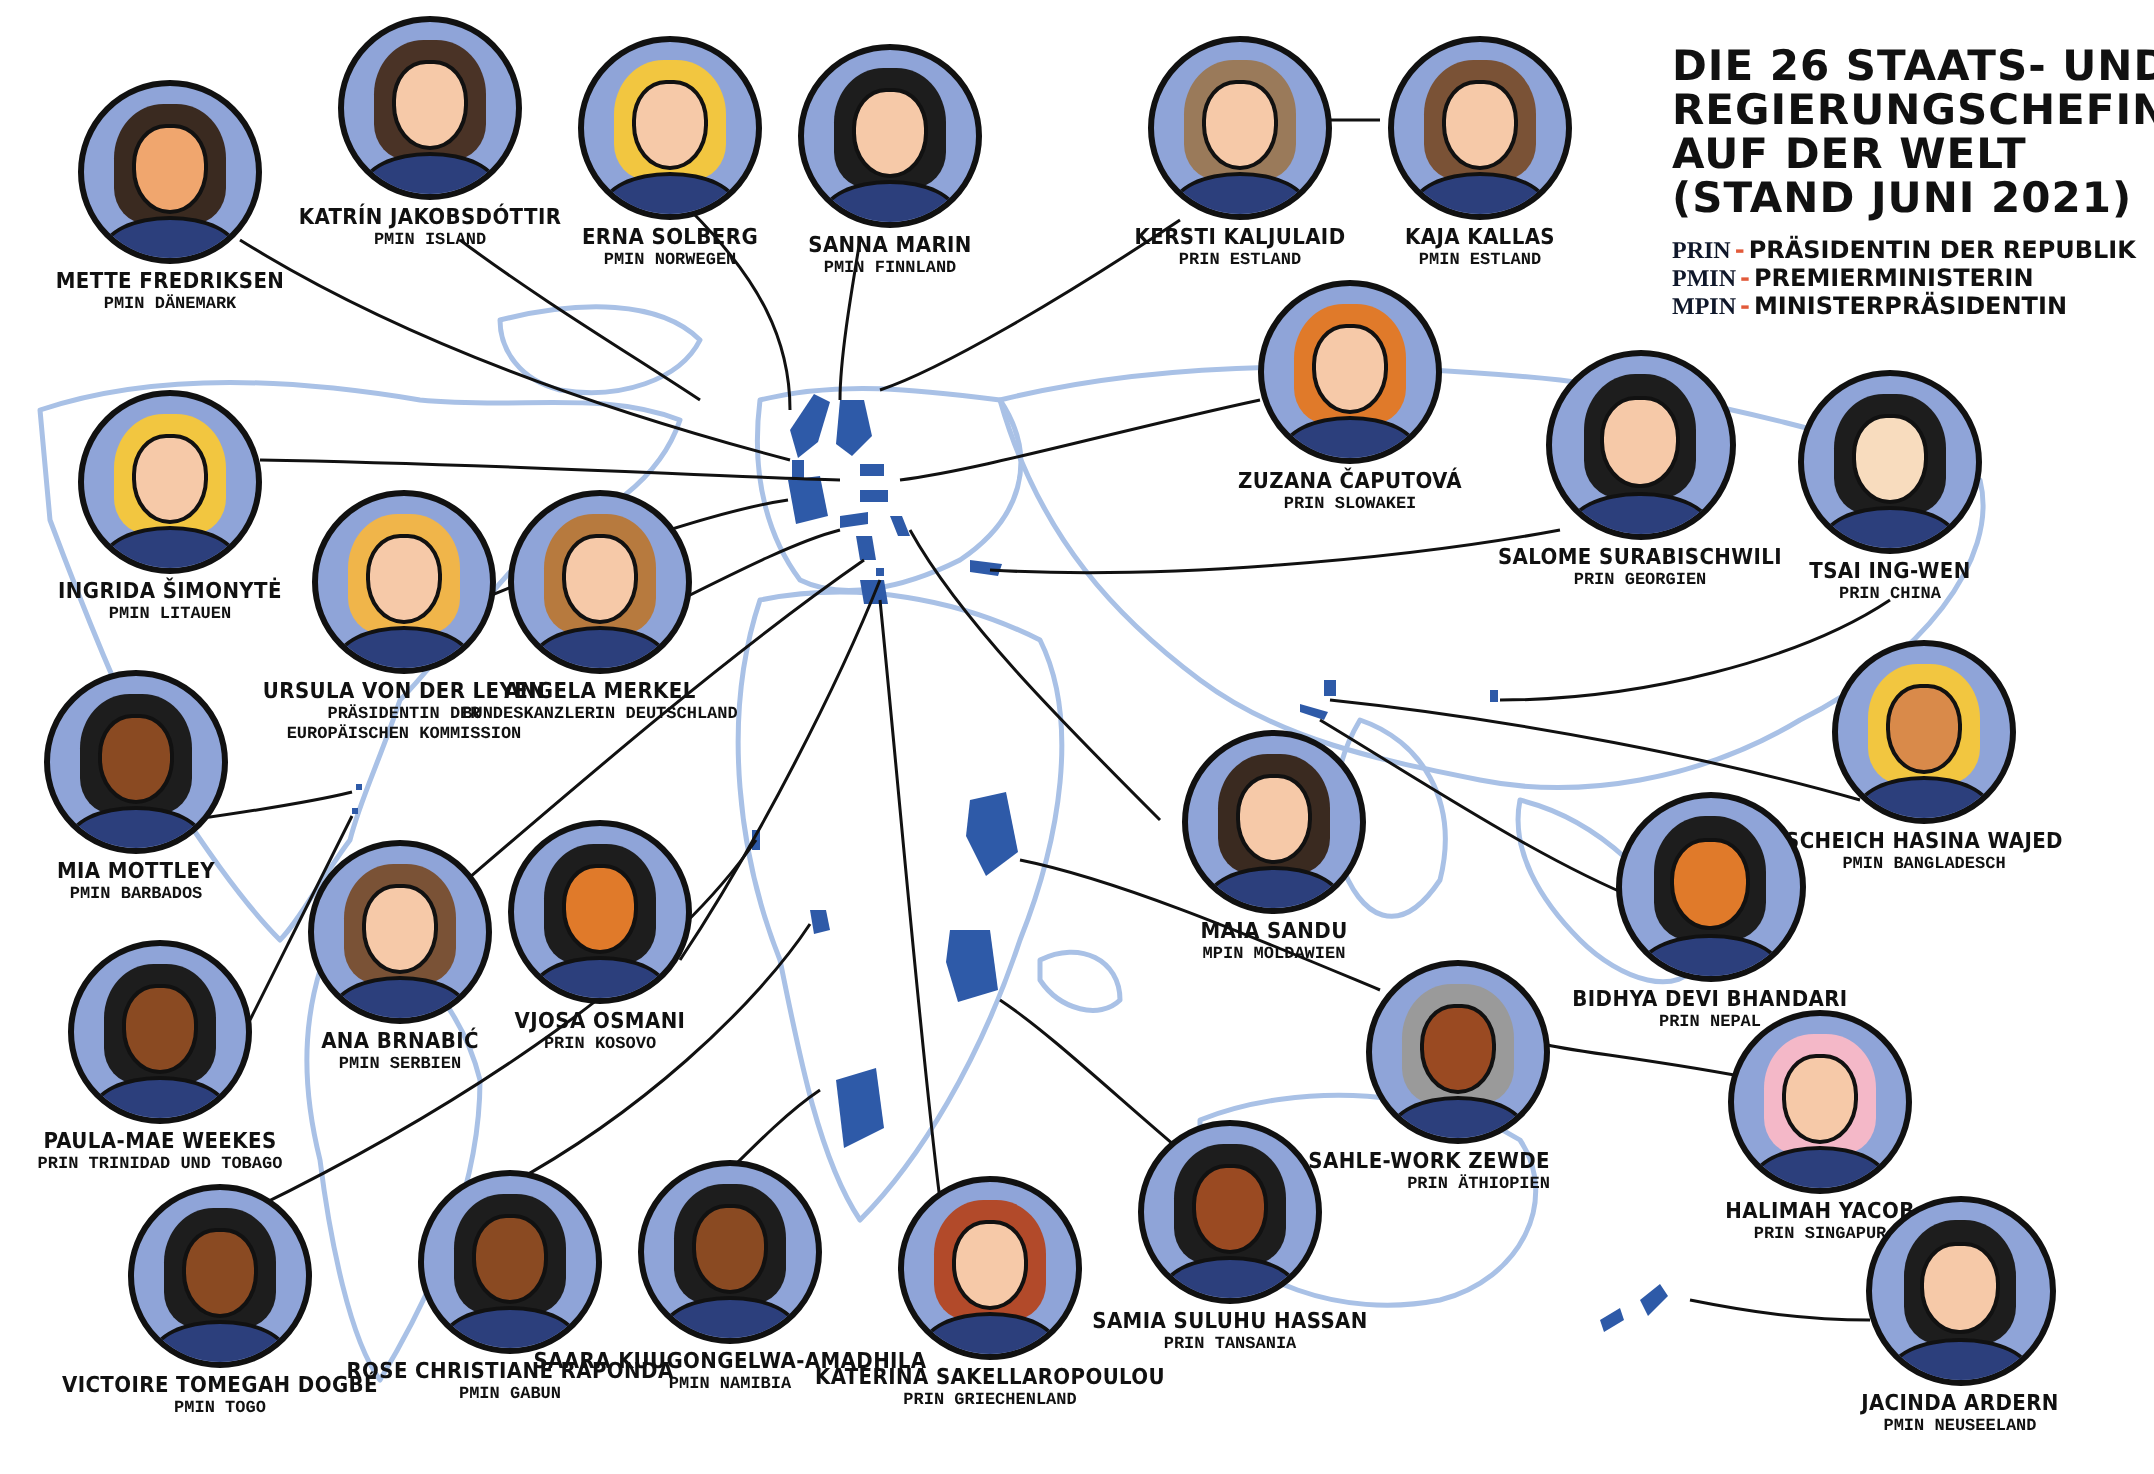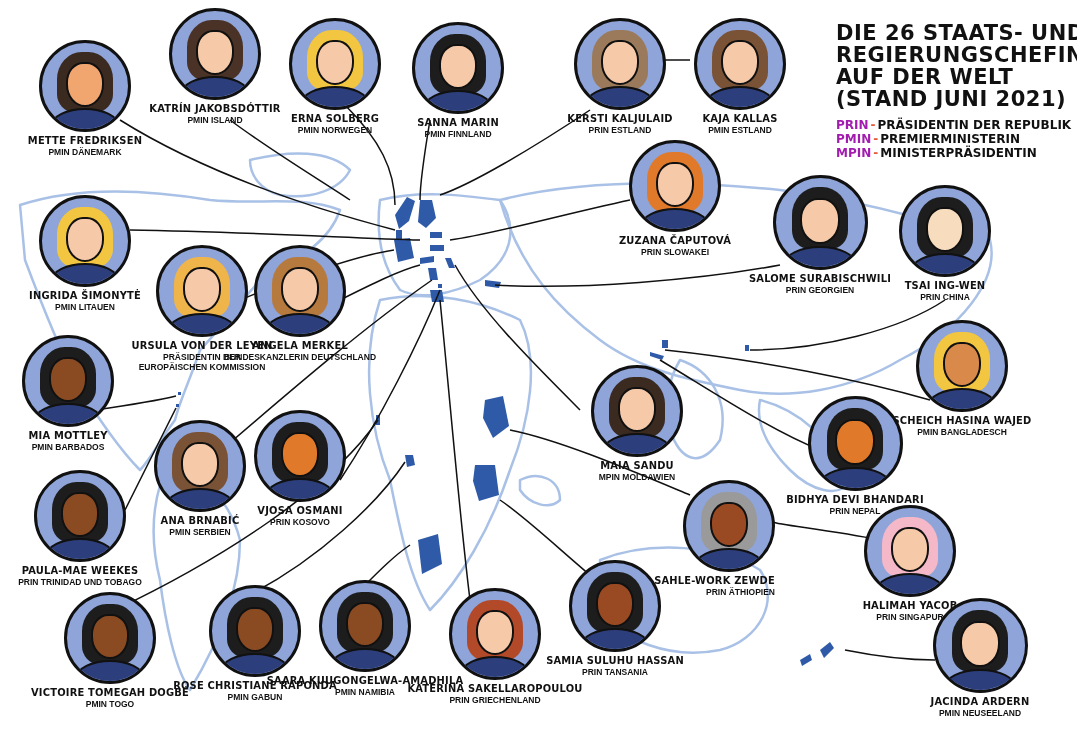--- a/index.html
+++ b/index.html
@@ -5,26 +5,26 @@
   html,body{margin:0;padding:0;background:#fff;}
   body{width:1077px;height:737px;position:relative;overflow:hidden;font-family:"DejaVu Sans",sans-serif;}
   #map{position:absolute;left:0;top:0;width:1077px;height:737px;}
   .leader{position:absolute;left:0;top:0;width:1077px;height:737px;pointer-events:none;}
   .person{position:absolute;display:flex;flex-direction:column;align-items:center;text-align:center;}
   .portrait{border-radius:50%;border:3px solid #111;background:#8fa4d8;position:relative;overflow:hidden;box-sizing:border-box;}
   .portrait .hair{position:absolute;left:18%;top:10%;width:64%;height:70%;border-radius:45% 45% 30% 30%;}
   .portrait .face{position:absolute;left:28%;top:22%;width:44%;height:52%;border-radius:45% 45% 50% 50%;border:2px solid #111;box-sizing:border-box;}
   .portrait .body{position:absolute;left:10%;top:76%;width:80%;height:40%;border-radius:50% 50% 0 0;background:#2c3f7c;border:2px solid #111;box-sizing:border-box;}
   .name{font-family:"DejaVu Sans Condensed","DejaVu Sans",sans-serif;font-weight:bold;font-size:11px;line-height:12px;color:#111;text-transform:uppercase;margin-top:3px;white-space:nowrap;letter-spacing:0.2px;}
-  .role{font-family:Liberation Sans, sans-serif;font-size:8.5px;line-height:10px;color:#111;text-transform:uppercase;white-space:nowrap;font-weight:bold;}
+  .role{font-family:Liberation Mono, monospace;font-size:8.5px;line-height:10px;color:#111;text-transform:uppercase;white-space:nowrap;font-weight:bold;}
   #title{position:absolute;left:836px;top:22px;font-family:"DejaVu Sans",sans-serif;font-weight:bold;color:#111;}
   #title .t{font-size:21px;line-height:22px;letter-spacing:0.5px;text-transform:uppercase;}
   #legend{margin-top:8px;}
   #legend div{font-size:12px;line-height:14px;text-transform:uppercase;}
-  #legend .abbr{color:#a21caf;}
+  #legend .abbr{color:#0f172a;font-family:Liberation Serif, serif;}
   #legend .dash{color:#e25a3a;padding:0 2px;}
 </style>
 </head>
 <body>
 
 <svg id="map" viewBox="0 0 1077 737">
   <g fill="none" stroke="#a9c1e6" stroke-width="2.5" stroke-linejoin="round">
     <path d="M20 205 C80 185 150 190 210 200 C260 205 300 195 340 210 C330 240 300 260 270 270 C240 300 220 330 200 350 C190 380 180 400 175 420 C160 440 150 460 140 470 C120 450 100 420 80 390 C60 350 40 300 25 260 Z"></path>
     <path d="M250 160 C290 150 330 150 350 170 C340 190 310 200 280 195 C260 190 250 175 250 160 Z"></path>
     <path d="M170 460 C200 470 230 500 240 540 C240 590 220 640 190 690 C175 670 165 620 160 580 C150 540 150 500 170 460 Z"></path>
@@ -129,21 +129,21 @@
     </div>
     <div class="person" style="left: 255px; top: 18px; width: 160px;">
       <div class="portrait" style="width:92px;height:92px">
       <div class="hair" style="background:#f2c640"></div>
       <div class="face" style="background:#f6c9a8"></div>
       <div class="body"></div>
     </div>
     <div class="name">Erna Solberg</div>
     <div class="role">PMin Norwegen</div>
     </div>
-    <div class="person" style="left: 378px; top: 22px; width: 160px;">
+    <div class="person" style="left: 365px; top: 22px; width: 160px;">
       <div class="portrait" style="width:92px;height:92px">
       <div class="hair" style="background:#1d1d1d"></div>
       <div class="face" style="background:#f6c9a8"></div>
       <div class="body"></div>
     </div>
     <div class="name">Sanna Marin</div>
     <div class="role">PMin Finnland</div>
     </div>
     <div class="person" style="left: 540px; top: 18px; width: 160px;">
       <div class="portrait" style="width:92px;height:92px">

